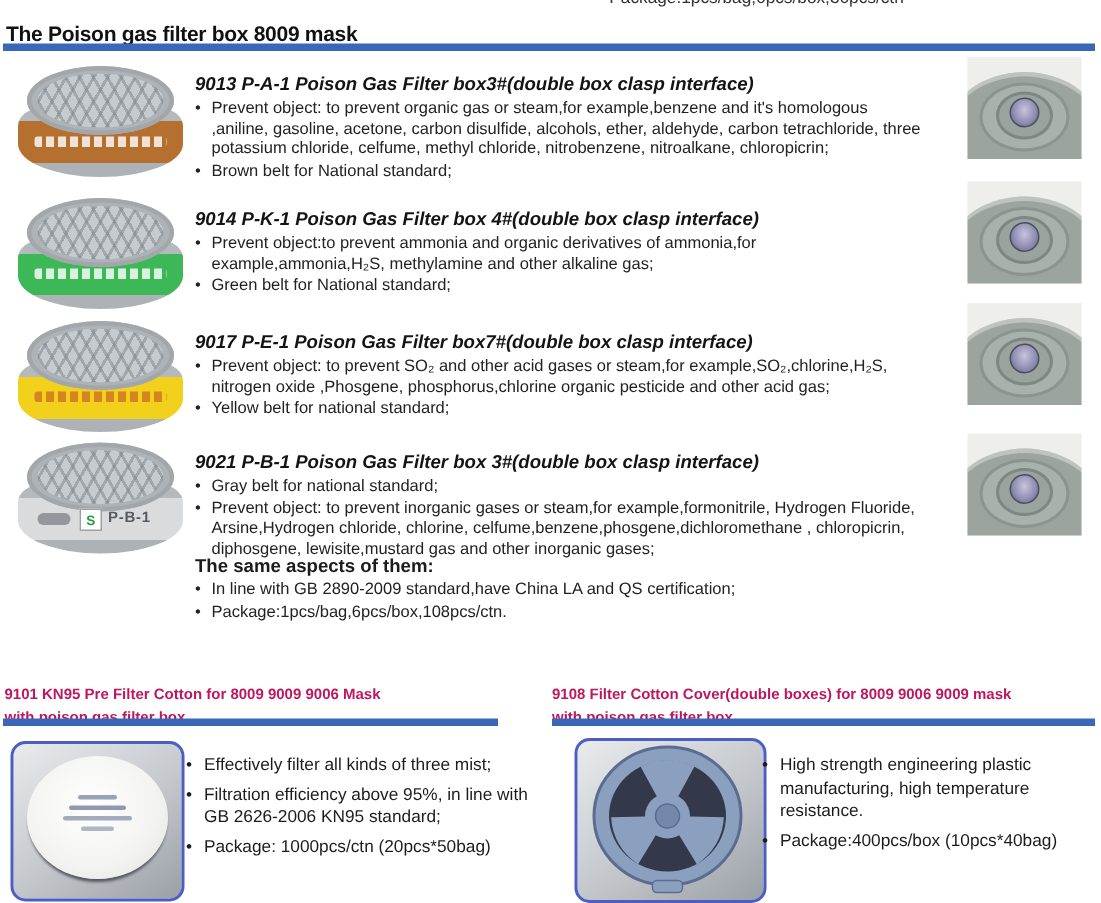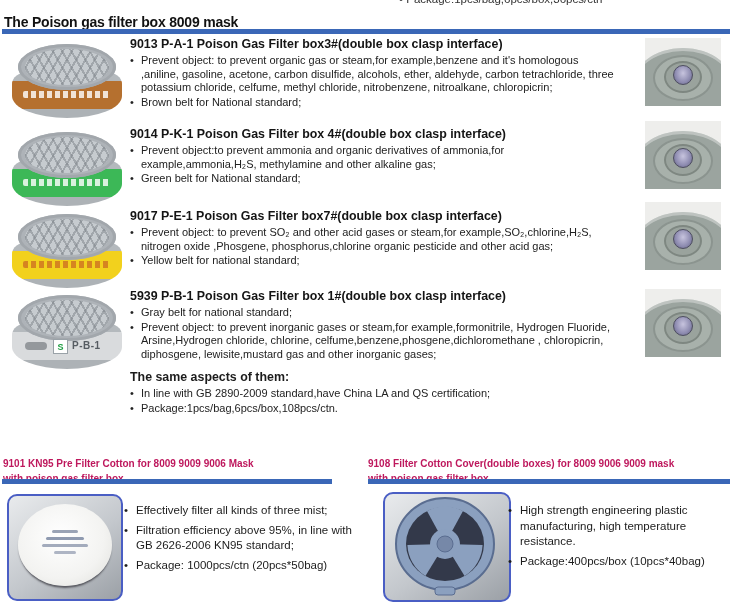--- a/index.html
+++ b/index.html
@@ -8,21 +8,21 @@
     font-family:"Liberation Sans",sans-serif;color:#1c1c1c;
   }
   
   .clipped-line{position:absolute;left:399px;top:-7px;font-size:11.5px;color:#333;white-space:nowrap;}
   .main-title{position:absolute;left:4px;top:5px;font-size:14px;font-weight:bold;color:#111;letter-spacing:-.2px;}
   .accent-bar{position:absolute;height:5px;background:var(--accent);}
   #bar-main{left:2px;top:29px;width:728px;}
   
   .prow{position:absolute;left:0;width:734px;height:92px;}
   .ptext{position:absolute;left:130px;top:0;width:489px;}
-  .ptitle{font-size:12.4px;font-weight:bold;margin:0 0 3px 0;color:#141414;}
+  .ptitle{font-size:12.4px;font-weight:bold;margin:12px 0 3px 0;color:#141414;font-style:italic;}
   ul.blist{list-style:none;margin:0;padding:0;font-size:11px;line-height:13.6px;color:#222;}
   ul.blist li{position:relative;padding-left:11px;margin:0 0 1px 0;}
   ul.blist li::before{content:"\2022";position:absolute;left:0;top:0;}
   
   .pbox{position:absolute;left:12px;width:110px;height:78px;}
   .pbox-side{position:absolute;left:0;right:0;top:28px;height:46px;
     border-radius:16px 16px 50% 50%/12px 12px 22px 22px;
     background:linear-gradient(180deg,#b4b9bd 0,#b4b9bd 9px,var(--belt) 9px,var(--belt) 37px,#adb2b6 37px);}
   .pbox-lid{position:absolute;left:6px;right:6px;top:0;height:46px;border-radius:50%;
     background:#aeb3b8;box-shadow:inset 0 0 0 3px #a2a7ac;}
@@ -155,21 +155,21 @@
     <div class="pbox belt-gray" style="top:6px">
       <div class="pbox-side"></div>
       <div class="pbox-brand"></div>
       <div class="pbox-badge">S</div>
       <div class="pbox-belt-label">P-B-1</div>
       <div class="pbox-lid">
           <div class="pbox-grid"></div>
         </div>
     </div>
     <div class="ptext">
-      <h3 class="ptitle">5939 P-B-1 Poison Gas Filter box 1#(double box clasp interface)</h3>
+      <h3 class="ptitle">9021 P-B-1 Poison Gas Filter box 3#(double box clasp interface)</h3>
       <ul class="blist">
         <li>Gray belt for national standard;</li>
         <li>Prevent object: to prevent inorganic gases or steam,for example,formonitrile, Hydrogen Fluoride, Arsine,Hydrogen chloride, chlorine, celfume,benzene,phosgene,dichloromethane , chloropicrin, diphosgene, lewisite,mustard gas and other inorganic gases;</li>
       </ul>
     </div>
     <div class="rimg" style="top:0px">
       <div class="r-d1"></div>
         <div class="r-d2"></div>
       <div class="r-d3"></div>
         <div class="r-d4"></div>

